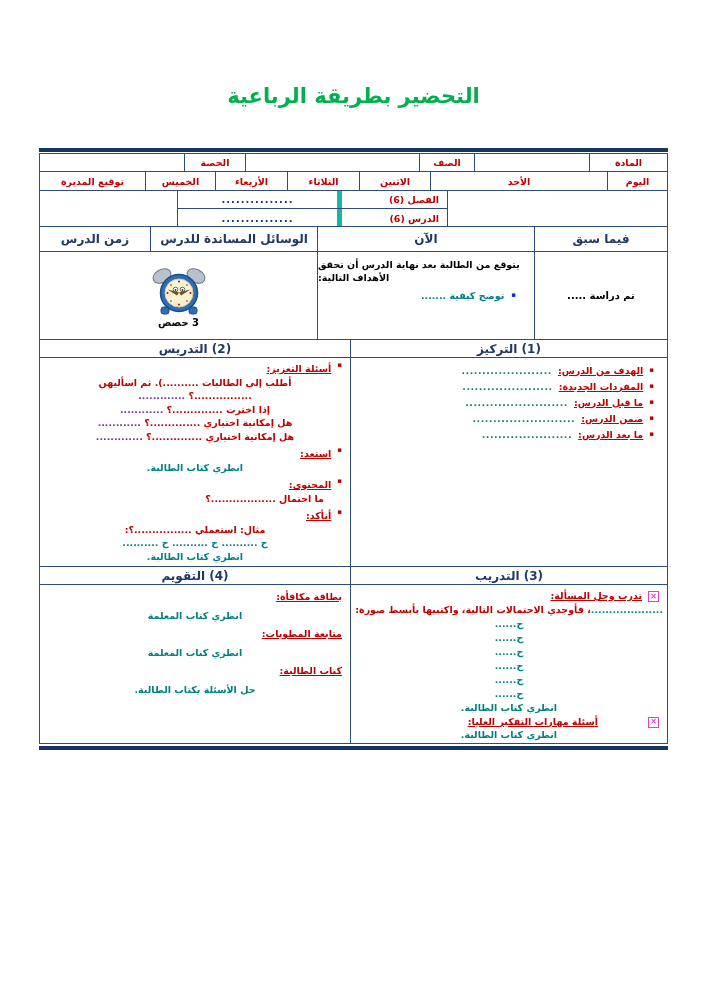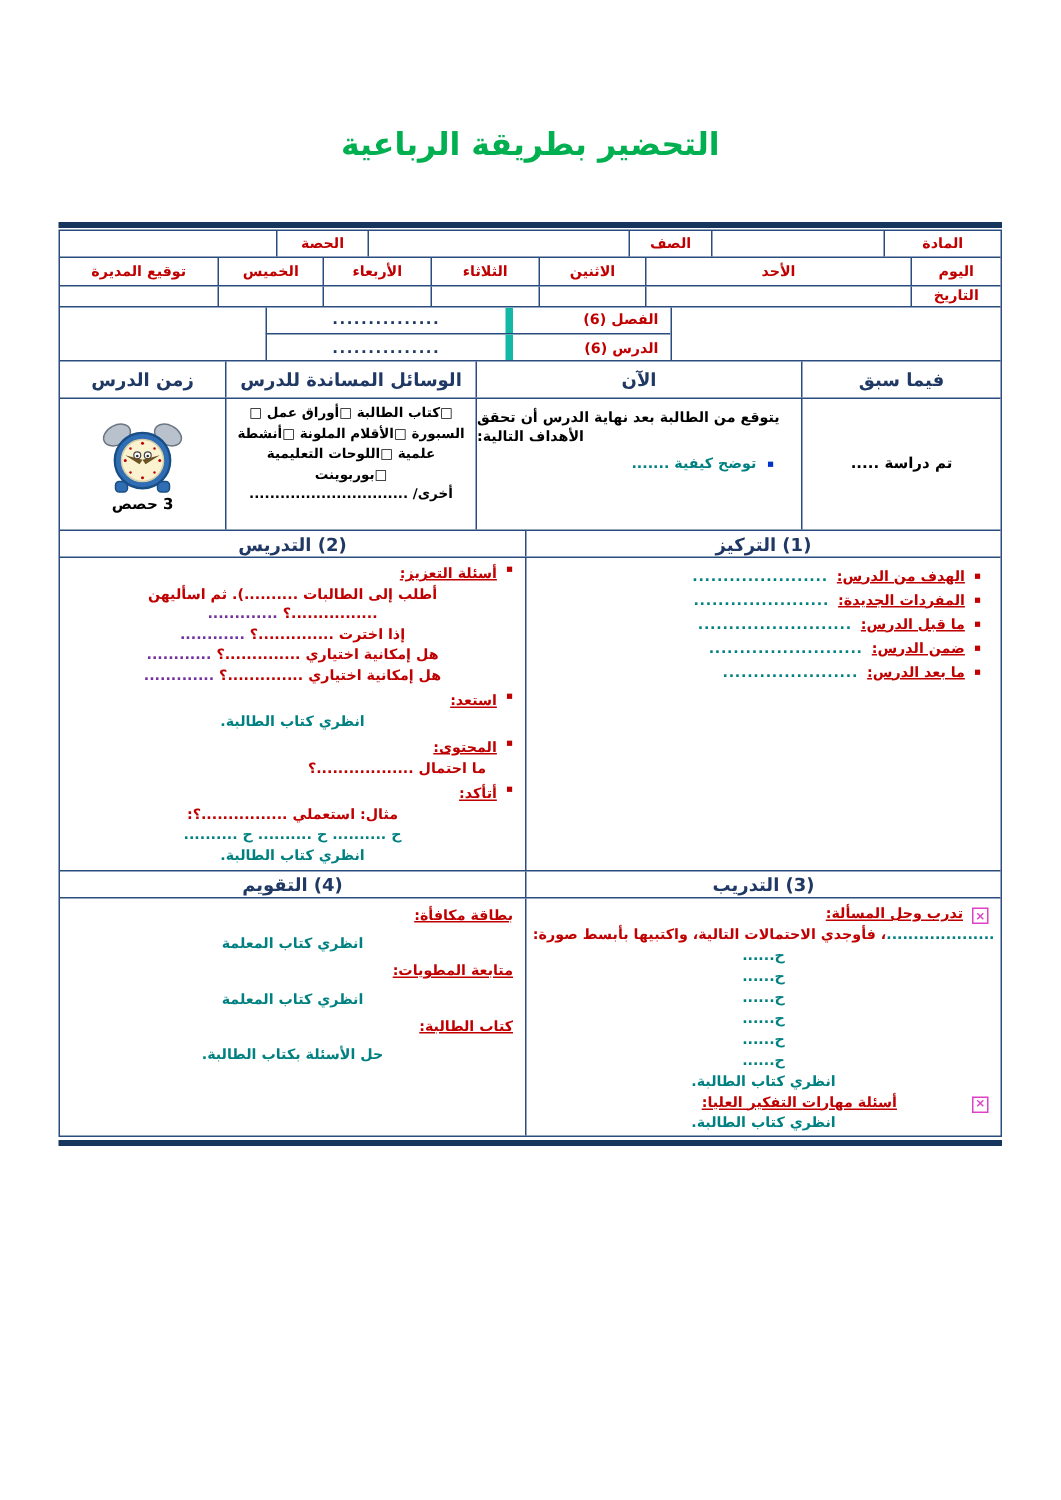--- a/index.html
+++ b/index.html
@@ -90,29 +90,20 @@
       <div class="r hB">
         <div class="c w60 lblr">اليوم</div>
         <div class="c w177 lblr">الأحد</div>
         <div class="c w71 lblr">الاثنين</div>
         <div class="c w72 lblr">الثلاثاء</div>
         <div class="c w72 lblr">الأربعاء</div>
         <div class="c w70 lblr">الخميس</div>
         <div class="c grow lblr">توقيع المديرة</div>
       </div>
 
-      <div class="r hC">
-        <div class="c w60 lblr">التاريخ</div>
-        <div class="c w177"></div>
-        <div class="c w71"></div>
-        <div class="c w72"></div>
-        <div class="c w72"></div>
-        <div class="c w70"></div>
-        <div class="c grow"></div>
-      </div>
 
       <div class="r hDE">
         <div class="c w220"></div>
         <div class="c w270">
           <div class="midrow">
             <div class="midlbl">الفصل (6)</div>
             <div class="middots">...............</div>
           </div>
           <div class="midrow lastm">
             <div class="midlbl">الدرس (6)</div>
@@ -133,27 +124,20 @@
         <div class="c w133 prevcell">تم دراسة .....</div>
         <div class="c w217 nowcell">
           <div class="now-intro">
             <div>يتوقع من الطالبة بعد نهاية الدرس أن تحقق</div>
             <div>الأهداف التالية:</div>
           </div>
           <div class="now-obj">
             <span class="blt-blue">▪</span>
             <span class="teal">توضح كيفية .......</span>
           </div>
-        </div>
-        <div class="c w167 matcell">
-          <div>□كتاب الطالبة  □أوراق عمل  □</div>
-          <div>السبورة □الأقلام الملونة □أنشطة</div>
-          <div>علمية □اللوحات التعليمية</div>
-          <div>□بوربوينت</div>
-          <div>أخرى/ ...............................</div>
         </div>
         <div class="c grow timecell">
           <svg width="62" height="50" viewBox="0 0 62 50">
             <ellipse cx="14" cy="10" rx="9.5" ry="6.5" fill="#B9C2CC" stroke="#6B7683" stroke-width="1" transform="rotate(-28 14 10)"></ellipse>
             <ellipse cx="48" cy="10" rx="9.5" ry="6.5" fill="#B9C2CC" stroke="#6B7683" stroke-width="1" transform="rotate(28 48 10)"></ellipse>
             <rect x="13" y="41" width="8" height="7" rx="2.5" fill="#2F6DB5" stroke="#194E85" stroke-width="1"></rect>
             <rect x="41" y="41" width="8" height="7" rx="2.5" fill="#2F6DB5" stroke="#194E85" stroke-width="1"></rect>
             <circle cx="31" cy="27" r="18.5" fill="#2F6DB5" stroke="#194E85" stroke-width="1.5"></circle>
             <circle cx="31" cy="27" r="14" fill="#FBF3D0" stroke="#D8CFA8" stroke-width="1"></circle>
             <circle cx="31" cy="15.5" r="1" fill="#C00000"></circle>

